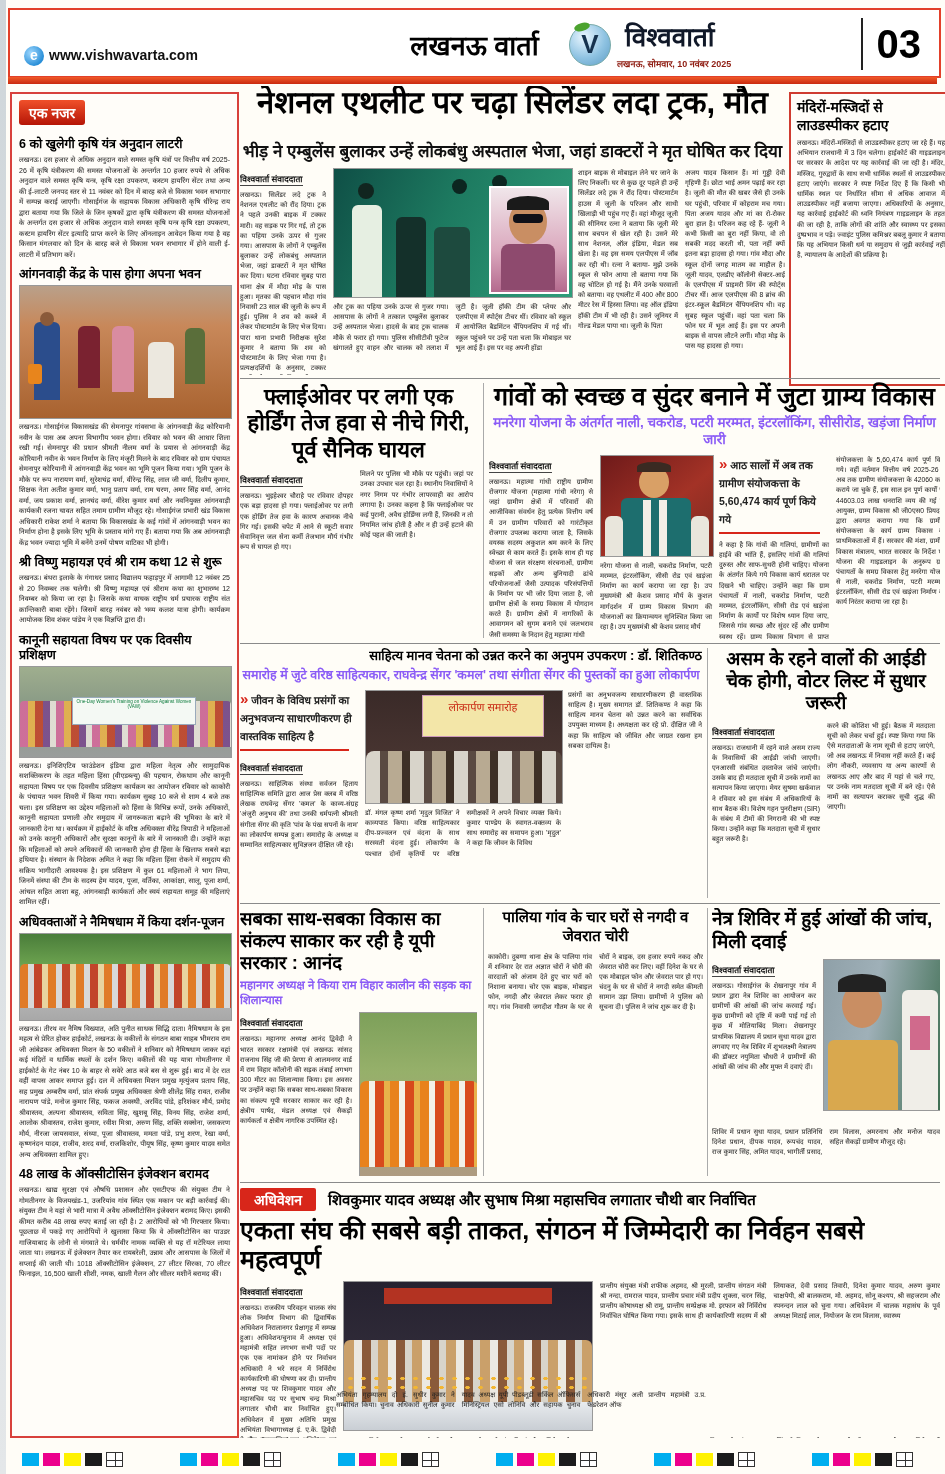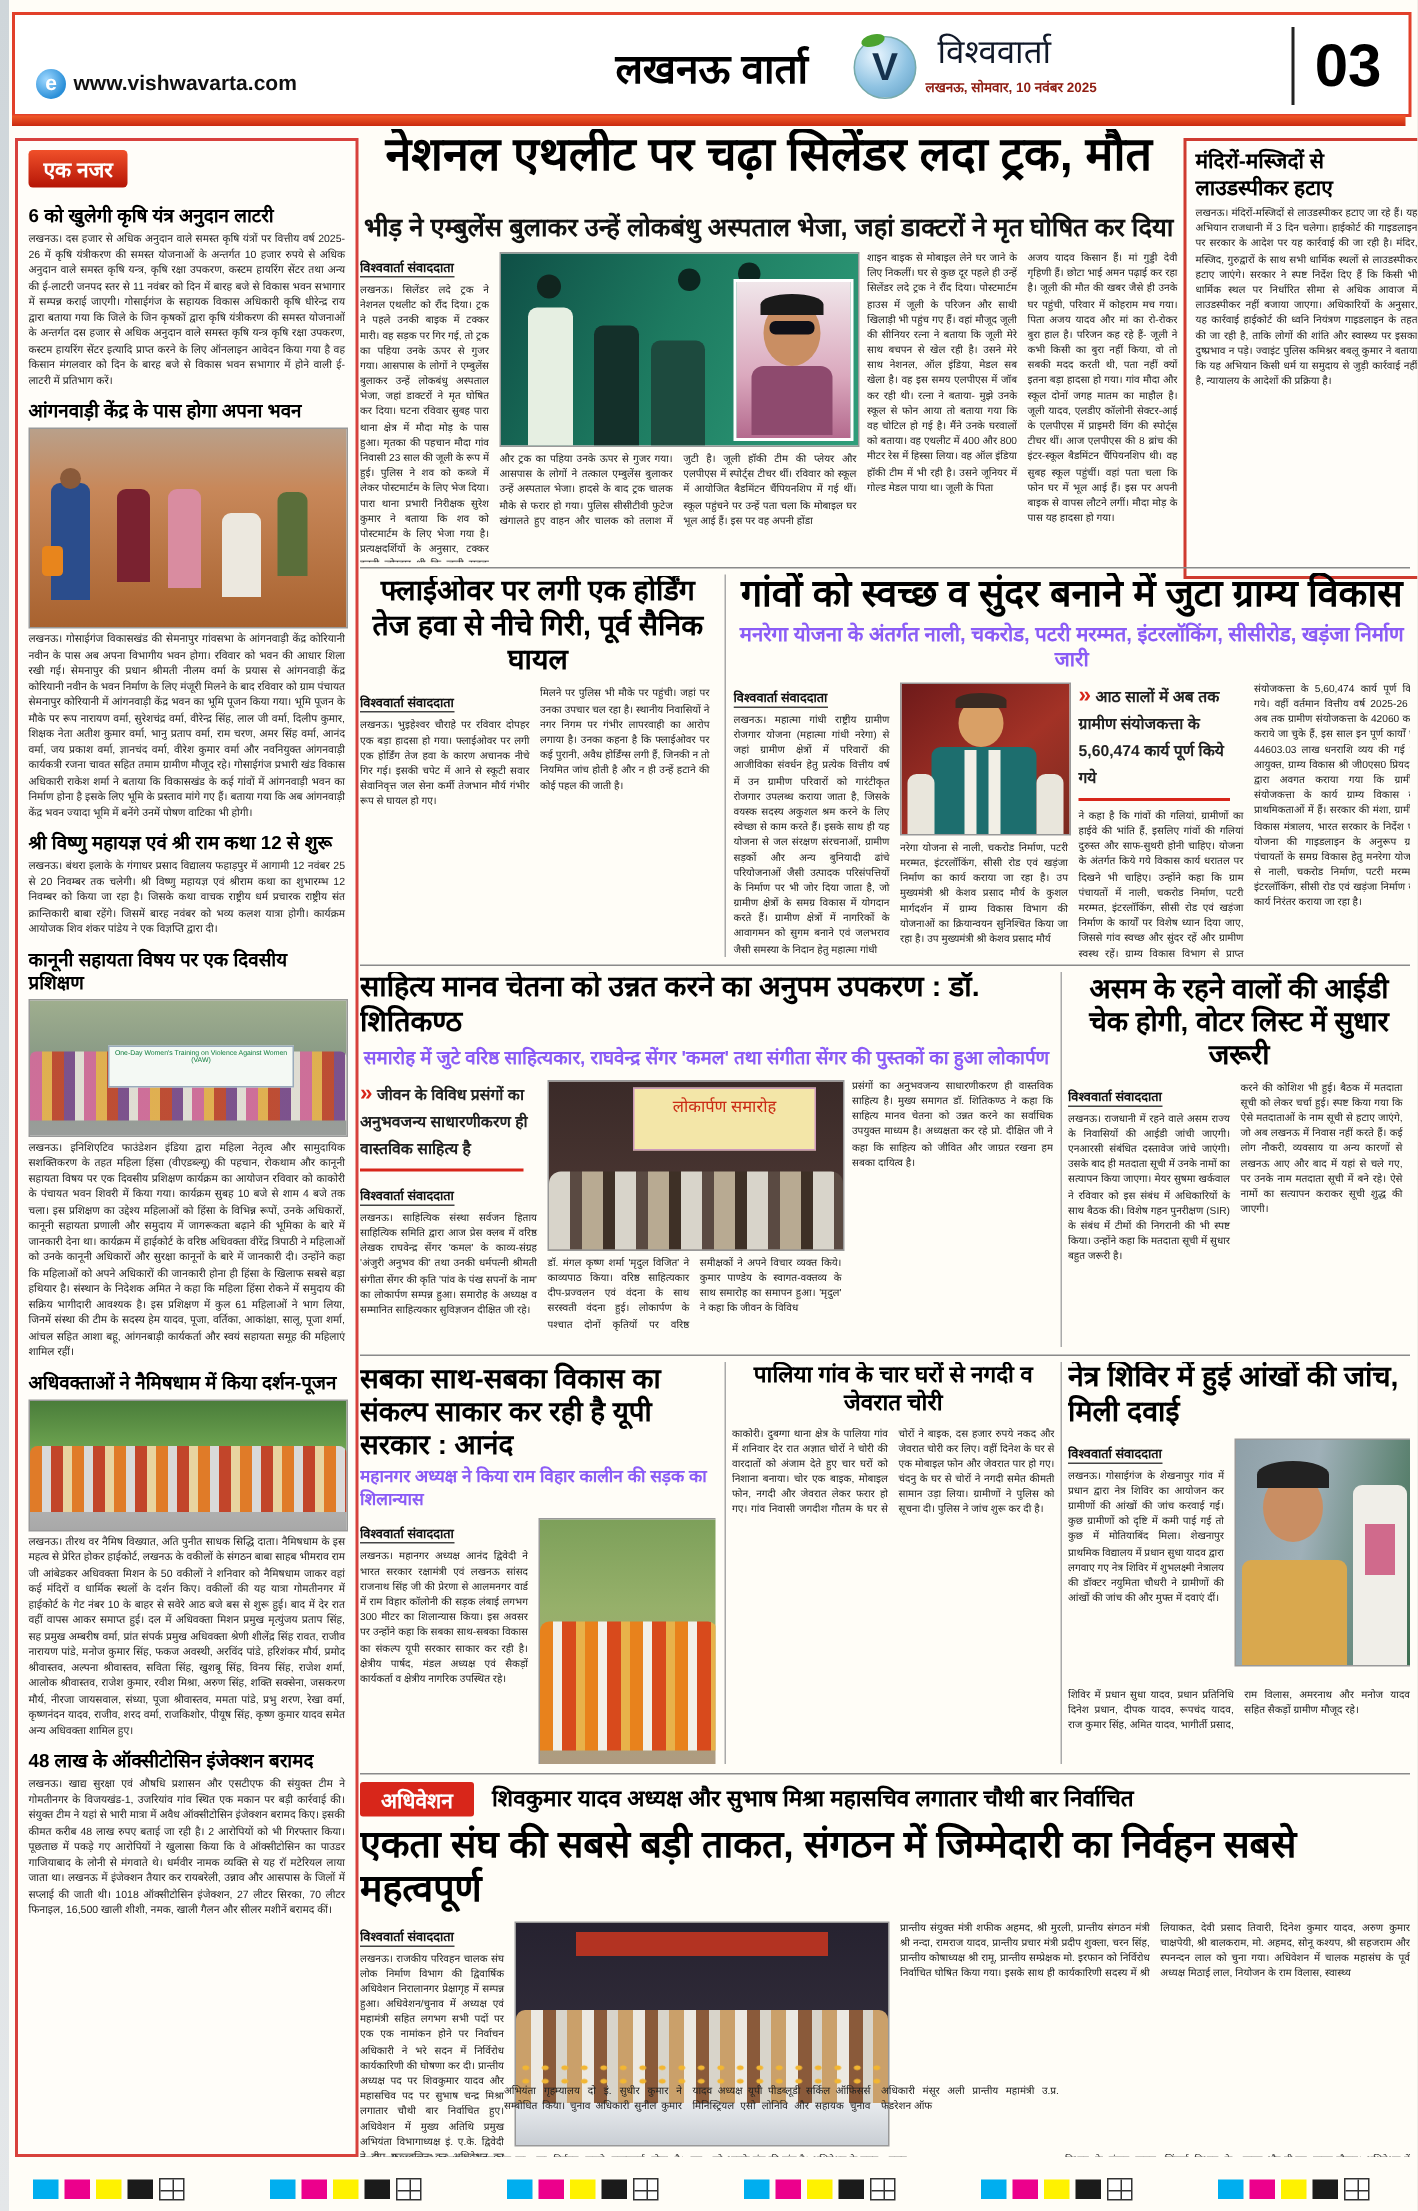--- a/index.html
+++ b/index.html
@@ -12,21 +12,21 @@
   .site{position:absolute;left:14px;bottom:10px;font-weight:bold;font-size:14px;color:#111;}
   .eicon{display:inline-block;width:20px;height:20px;border-radius:50%;
          background:radial-gradient(circle at 35% 35%,#9fd8ff,#2a8fd8 70%);color:#fff;
          font-weight:bold;font-size:14px;text-align:center;line-height:19px;margin-right:5px;vertical-align:middle;}
   .masth{position:absolute;left:0;right:0;top:16px;text-align:center;font-weight:bold;font-size:27px;color:#000;}
   .logo-wrap{position:absolute;right:160px;top:8px;width:210px;}
   .globe{position:absolute;left:0;top:6px;width:40px;height:40px;border-radius:50%;
          background:radial-gradient(circle at 35% 30%,#eaf6ff,#8fc3e2 55%,#5d9cc4);border:1px solid #7aa;}
   .globe .leaf{position:absolute;left:4px;top:-2px;width:16px;height:8px;border-radius:50%;background:#4ca32f;transform:rotate(-15deg);}
   .globe .v{position:absolute;left:0;top:4px;width:100%;text-align:center;font-weight:bold;font-size:26px;color:#16324e;}
-  .paper-name{margin-left:56px;font-weight:normal;font-size:22px;color:#101828;}
+  .paper-name{margin-left:56px;font-weight:bold;font-size:26px;color:#101828;}
   .dateline{margin-left:48px;font-size:9px;font-weight:bold;color:#8f1d12;margin-top:3px;}
   .pgno{position:absolute;right:18px;top:8px;height:52px;border-left:2px solid #222;padding-left:14px;
         font-size:40px;font-weight:bold;color:#000;line-height:52px;}
   .redbar{background:linear-gradient(#f15a29,#c9290e);}
   
   .hr{position:absolute;height:1px;background:#8a8a8a;}
   .vr{position:absolute;width:1px;background:#aaa;}
   
   .enbox{border:2px solid #d8413c;background:#fffdf9;padding:6px 7px;}
   .enbanner{background:linear-gradient(#f0502a,#b51506);color:#fff;font-weight:bold;font-size:14px;
@@ -166,21 +166,21 @@
   <div class="hr" style="left:240px;top:378px;width:700px;"></div>
   <div class="hr" style="left:240px;top:643px;width:700px;"></div>
   <div class="hr" style="left:240px;top:903px;width:700px;"></div>
   <div class="hr" style="left:240px;top:1182px;width:700px;"></div>
   <div class="vr" style="left:483px;top:383px;height:255px;"></div>
   <div class="vr" style="left:707px;top:648px;height:250px;"></div>
   <div class="vr" style="left:483px;top:908px;height:268px;"></div>
   <div class="vr" style="left:707px;top:908px;height:268px;"></div>
 
   <div class="abs" style="left:240px;top:384px;width:237px;height:254px;">
-    <div class="hl-md" style="font-size:19px;text-align:center;">फ्लाईओवर पर लगी एक होर्डिंग तेज हवा से नीचे गिरी, पूर्व सैनिक घायल</div>
+    <div class="hl-md" style="font-size:22px;text-align:center;">फ्लाईओवर पर लगी एक होर्डिंग तेज हवा से नीचे गिरी, पूर्व सैनिक घायल</div>
     <div class="row" style="margin-top:6px;">
       <div style="width:113px;flex:none;">
         <span class="bl">विश्ववार्ता संवाददाता</span>
         <div class="bt7">लखनऊ। भुइहेश्वर चौराहे पर रविवार दोपहर एक बड़ा हादसा हो गया। फ्लाईओवर पर लगी एक होर्डिंग तेज हवा के कारण अचानक नीचे गिर गई। इसकी चपेट में आने से स्कूटी सवार सेवानिवृत्त जल सेना कर्मी तेजभान मौर्य गंभीर रूप से घायल हो गए।</div>
       </div>
       <div style="width:113px;flex:none;">
         <div class="bt7">मिलने पर पुलिस भी मौके पर पहुंची। जहां पर उनका उपचार चल रहा है। स्थानीय निवासियों ने नगर निगम पर गंभीर लापरवाही का आरोप लगाया है। उनका कहना है कि फ्लाईओवर पर कई पुरानी, अवैध होर्डिंग्स लगी हैं, जिनकी न तो नियमित जांच होती है और न ही उन्हें हटाने की कोई पहल की जाती है।</div>
       </div>
     </div>
   </div>
@@ -210,21 +210,21 @@
         <div class="qrule"></div>
         <div class="bt7" style="height:128px;">ने कहा है कि गांवों की गलियां, ग्रामीणों का हाईवे की भांति हैं, इसलिए गांवों की गलियां दुरुस्त और साफ-सुथरी होनी चाहिए। योजना के अंतर्गत किये गये विकास कार्य धरातल पर दिखने भी चाहिए। उन्होंने कहा कि ग्राम पंचायतों में नाली, चकरोड निर्माण, पटरी मरम्मत, इंटरलॉकिंग, सीसी रोड एवं खड़ंजा निर्माण के कार्यों पर विशेष ध्यान दिया जाए, जिससे गांव स्वच्छ और सुंदर रहें और ग्रामीण स्वस्थ रहें। ग्राम्य विकास विभाग से प्राप्त जानकारी के अनुसार वर्ष 2017-18 से अब तक ग्रामीण</div>
       </div>
       <div style="width:110px;flex:none;">
         <div class="bt7" style="height:186px;">संयोजकत्ता के 5,60,474 कार्य पूर्ण किये गये। वहीं वर्तमान वित्तीय वर्ष 2025-26 में अब तक ग्रामीण संयोजकत्ता के 42060 कार्य कराये जा चुके हैं, इस साल इन पूर्ण कार्यों पर 44603.03 लाख धनराशि व्यय की गई है। आयुक्त, ग्राम्य विकास श्री जी0एस0 प्रियदर्शी द्वारा अवगत कराया गया कि ग्रामीण संयोजकत्ता के कार्य ग्राम्य विकास की प्राथमिकताओं में हैं। सरकार की मंशा, ग्रामीण विकास मंत्रालय, भारत सरकार के निर्देश एवं योजना की गाइडलाइन के अनुरूप ग्राम पंचायतों के समग्र विकास हेतु मनरेगा योजना से नाली, चकरोड निर्माण, पटरी मरम्मत, इंटरलॉकिंग, सीसी रोड एवं खड़ंजा निर्माण का कार्य निरंतर कराया जा रहा है।</div>
       </div>
     </div>
   </div>
 
   <div class="abs" style="left:240px;top:648px;width:462px;height:252px;">
-    <div class="hl-md" style="font-size:19px;text-align:left;">साहित्य मानव चेतना को उन्नत करने का अनुपम उपकरण : डॉ. शितिकण्ठ</div>
+    <div class="hl-md" style="font-size:13px;text-align:right;">साहित्य मानव चेतना को उन्नत करने का अनुपम उपकरण : डॉ. शितिकण्ठ</div>
     <div class="sub-sm" style="text-align:center;font-size:12.5px;">समारोह में जुटे वरिष्ठ साहित्यकार, राघवेन्द्र सेंगर 'कमल' तथा संगीता सेंगर की पुस्तकों का हुआ लोकार्पण</div>
     <div class="row" style="margin-top:7px;height:188px;">
       <div style="width:118px;flex:none;">
         <div><span class="qmark">»</span><span class="quote">जीवन के विविध प्रसंगों का अनुभवजन्य साधारणीकरण ही वास्तविक साहित्य है</span></div>
         <div class="qrule"></div>
         <span class="bl">विश्ववार्ता संवाददाता</span>
         <div class="bt7" style="height:108px;">लखनऊ। साहित्यिक संस्था सर्वजन हिताय साहित्यिक समिति द्वारा आज प्रेस क्लब में वरिष्ठ लेखक राघवेन्द्र सेंगर 'कमल' के काव्य-संग्रह 'अंजुरी अनुभव की' तथा उनकी धर्मपत्नी श्रीमती संगीता सेंगर की कृति 'पांव के पंख सपनों के नाम' का लोकार्पण सम्पन्न हुआ। समारोह के अध्यक्ष व सम्मानित साहित्यकार सुविज्ञजन दीक्षित जी रहे।</div>
       </div>
       <div style="width:196px;flex:none;">
         <div class="photo" style="width:100%;height:112px;background:linear-gradient(#3a2a28,#4a3632 70%,#2c201e);">

